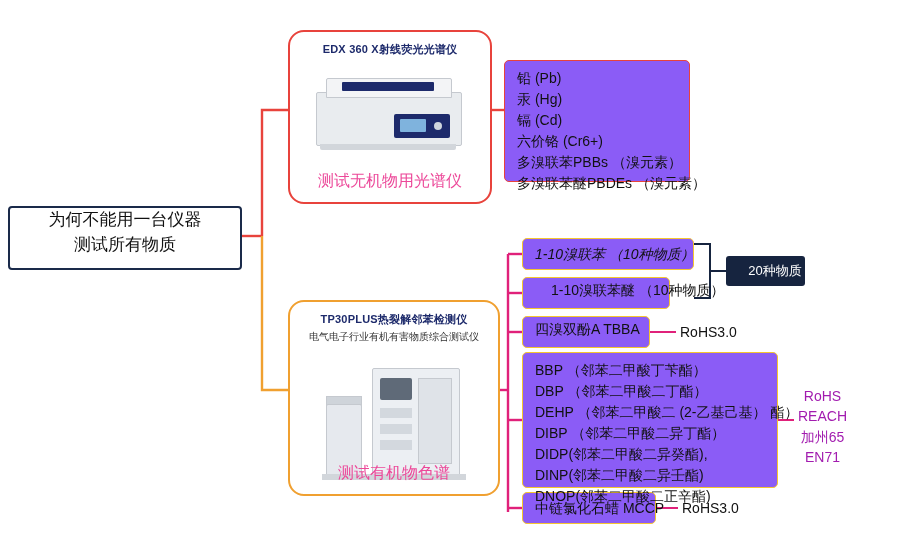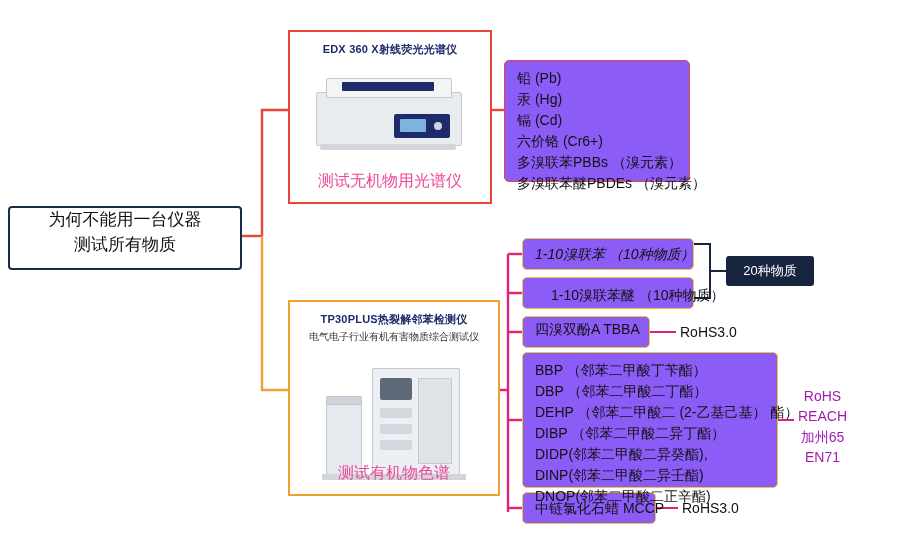--- a/index.html
+++ b/index.html
@@ -18,21 +18,21 @@
     position:absolute;left:8px;top:206px;width:230px;height:60px;
     border:2px solid #1a2a4a;border-radius:4px;background:#fff;
     display:flex;justify-content:center;
     text-align:center;line-height:1.45;
     font-size:17px;color:#111;
   }
 
   
   .device-card{
     position:absolute;background:#fff;
-    border:2px solid #e8433c;border-radius:0;
+    border:2px solid #e8433c;border-radius:16px;
   }
   .device-card.orange{border-color:#f0a030;}
   .dev-title{
     font-size:11px;font-weight:bold;color:#1d2a6b;
     text-align:center;margin-top:10px;letter-spacing:.2px;
   }
   .dev-sub{
     font-size:10px;color:#333;text-align:center;margin-top:3px;
   }
   .dev-caption{
@@ -68,24 +68,25 @@
     font-size:14px;color:#111;line-height:1.5;
     padding:7px 12px;box-sizing:border-box;
   }
   .box.red{border:1.6px solid #e8433c;}
   .box.yellow{border:1.6px solid #f5c531;}
 
   .box .line{white-space:nowrap;}
 
   
   .badge{
-    position:absolute;left:726px;top:256px;width:88px;height:30px;
+    position:absolute;left:726px;top:256px;width:60px;height:30px;
     background:#16243f;color:#fff;border-radius:3px;
     display:flex;align-items:center;justify-content:center;
     font-size:13px;
+    padding-left:19px;
   }
 
   .side-label{
     position:absolute;font-size:14px;color:#111;white-space:nowrap;
   }
   .side-multi{
     position:absolute;font-size:14px;color:#a21caf;line-height:1.45;text-align:center;
   }
 </style>
 </head>
@@ -163,21 +164,21 @@
       <div class="chrom-slot3"></div>
       <div class="chrom-base"></div>
     </div>
     <div class="dev-caption">测试有机物色谱</div>
   </div>
 
   <div class="box yellow" style="left:522px;top:238px;width:172px;height:32px;display:flex;align-items:center;font-style:italic;">
     <span class="line">1-10溴联苯 （10种物质）</span>
   </div>
 
-  <div class="box yellow" style="left:522px;top:277px;width:172px;height:32px;display:flex;align-items:flex-start;padding-left:28px;">
+  <div class="box yellow" style="left:522px;top:277px;width:148px;height:32px;display:flex;align-items:flex-end;padding-left:28px;">
     <span class="line">1-10溴联苯醚 （10种物质）</span>
   </div>
 
   <div class="box yellow" style="left:522px;top:316px;width:128px;height:32px;display:flex;align-items:flex-end;">
     <span class="line">四溴双酚A  TBBA</span>
   </div>
 
   <div class="box yellow" style="left:522px;top:492px;width:134px;height:32px;display:flex;align-items:center;">
     <span class="line">中链氯化石蜡 MCCP</span>
   </div>

